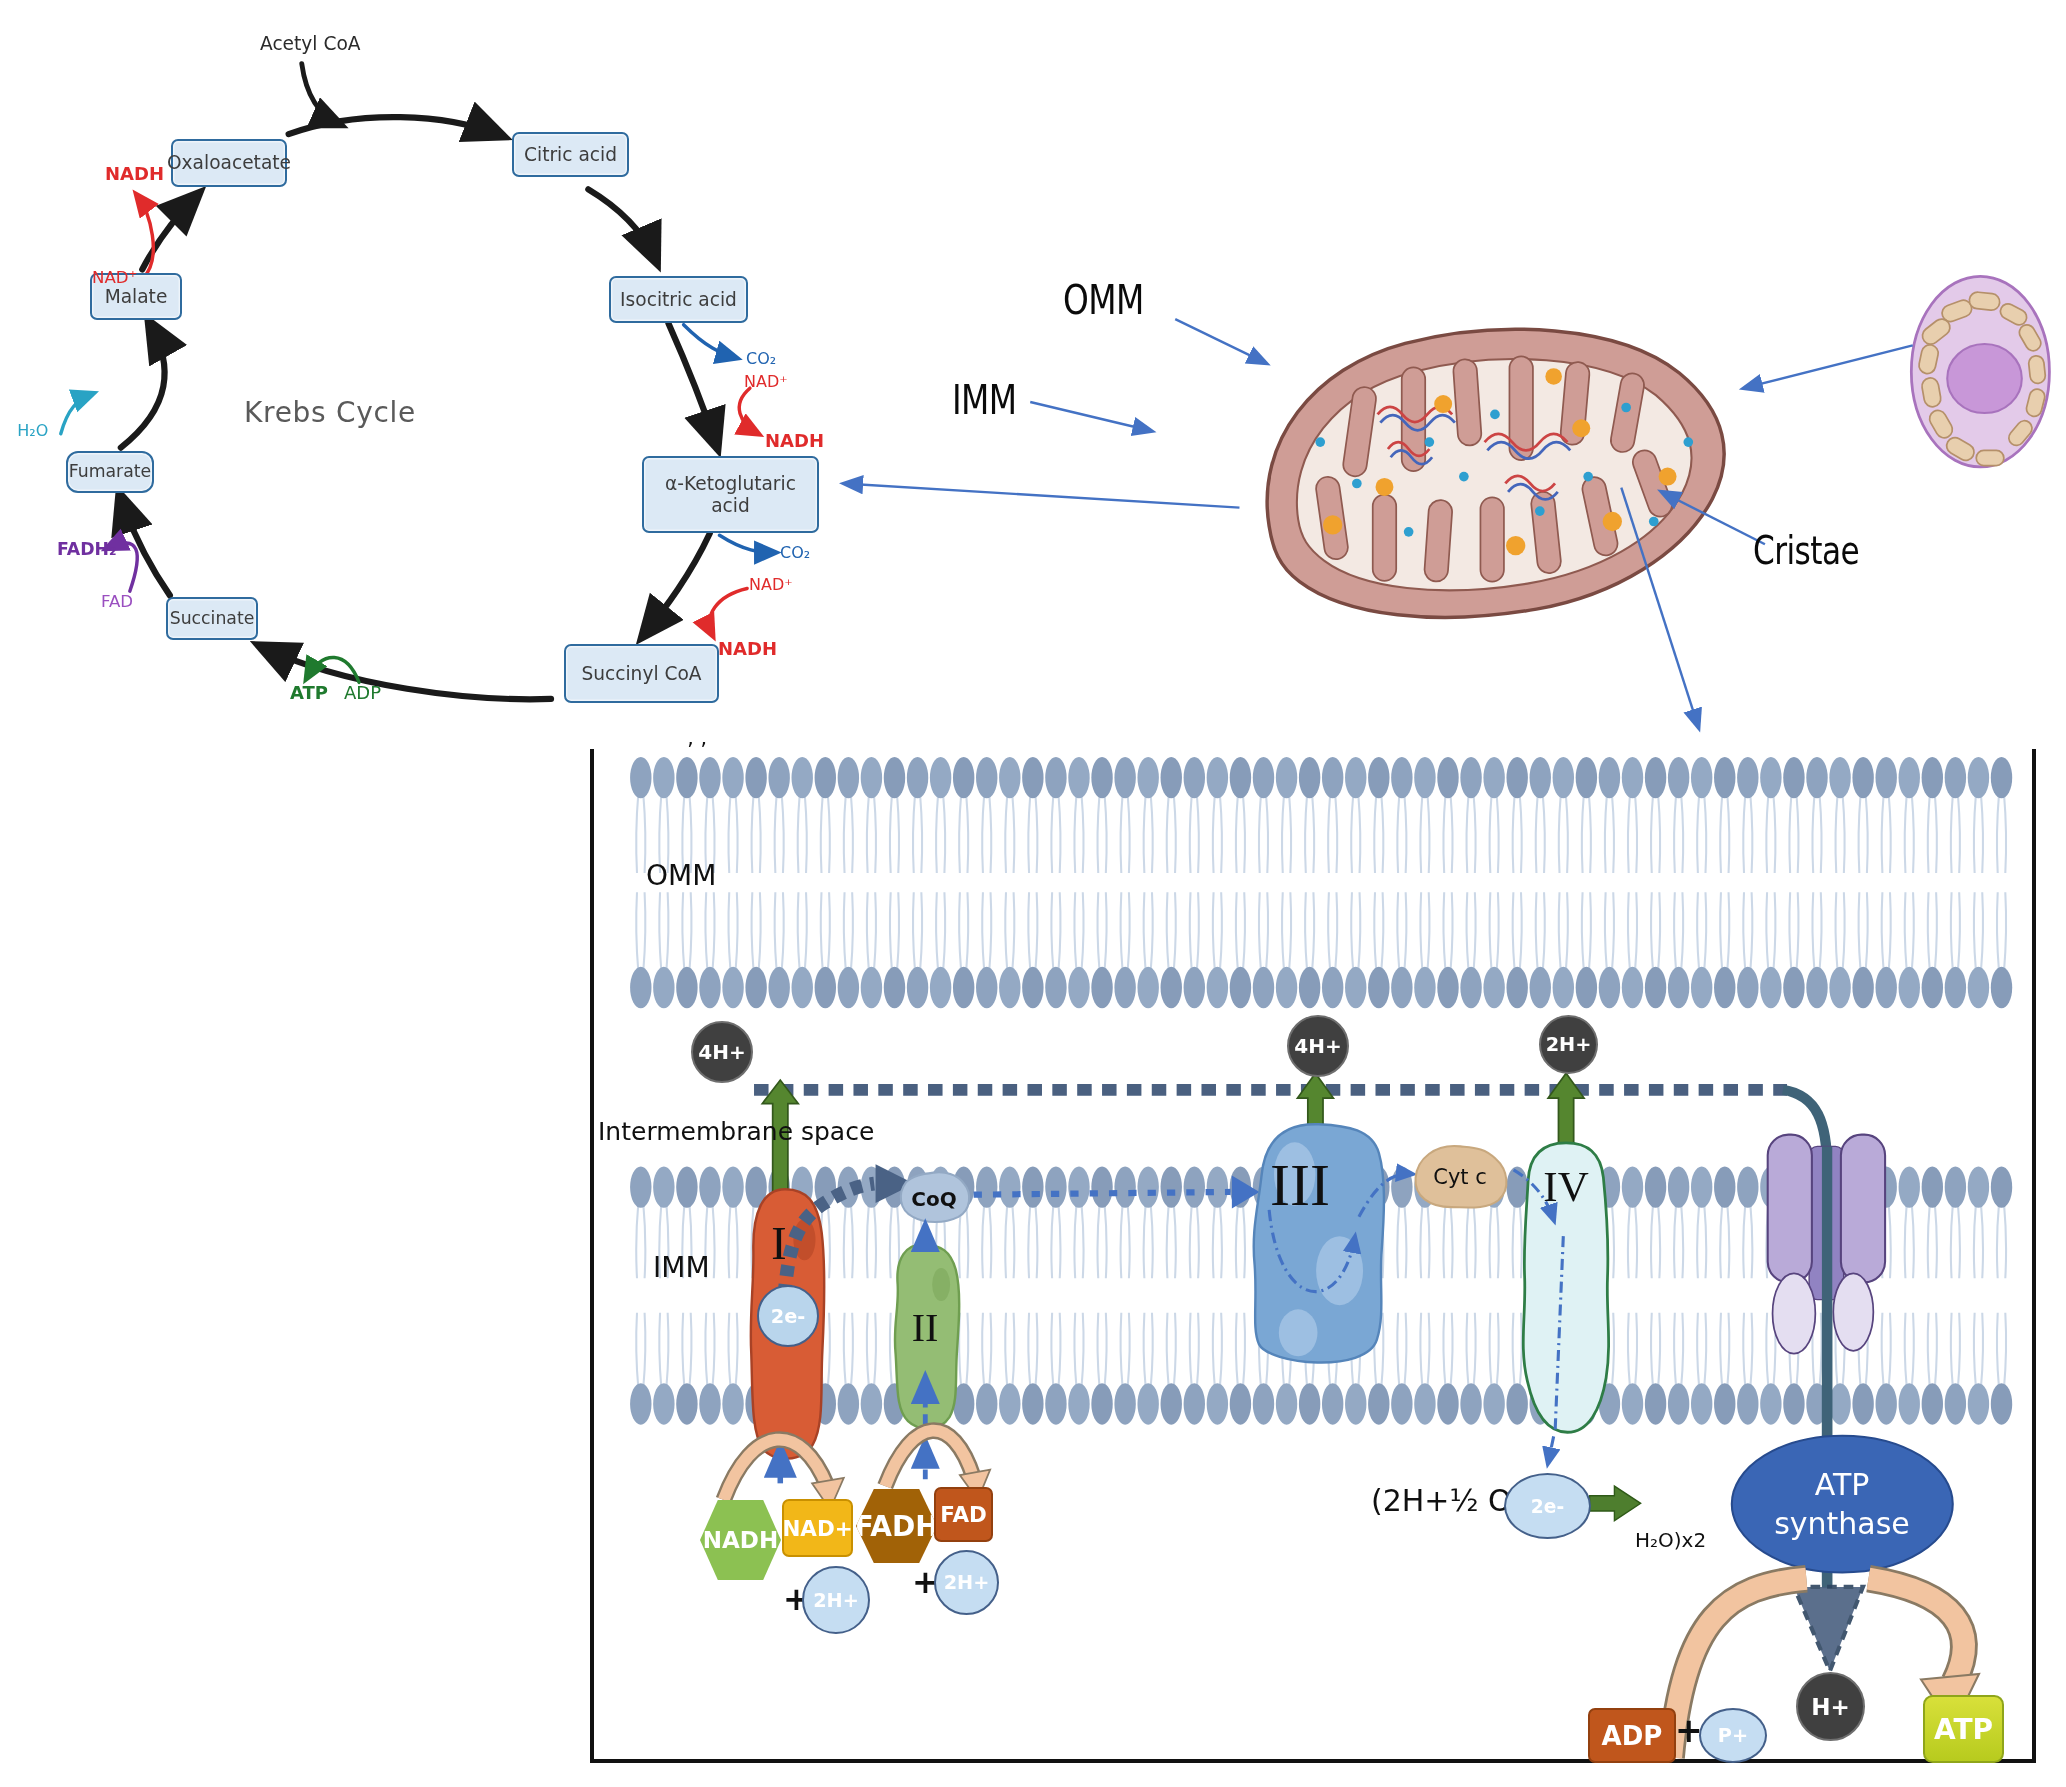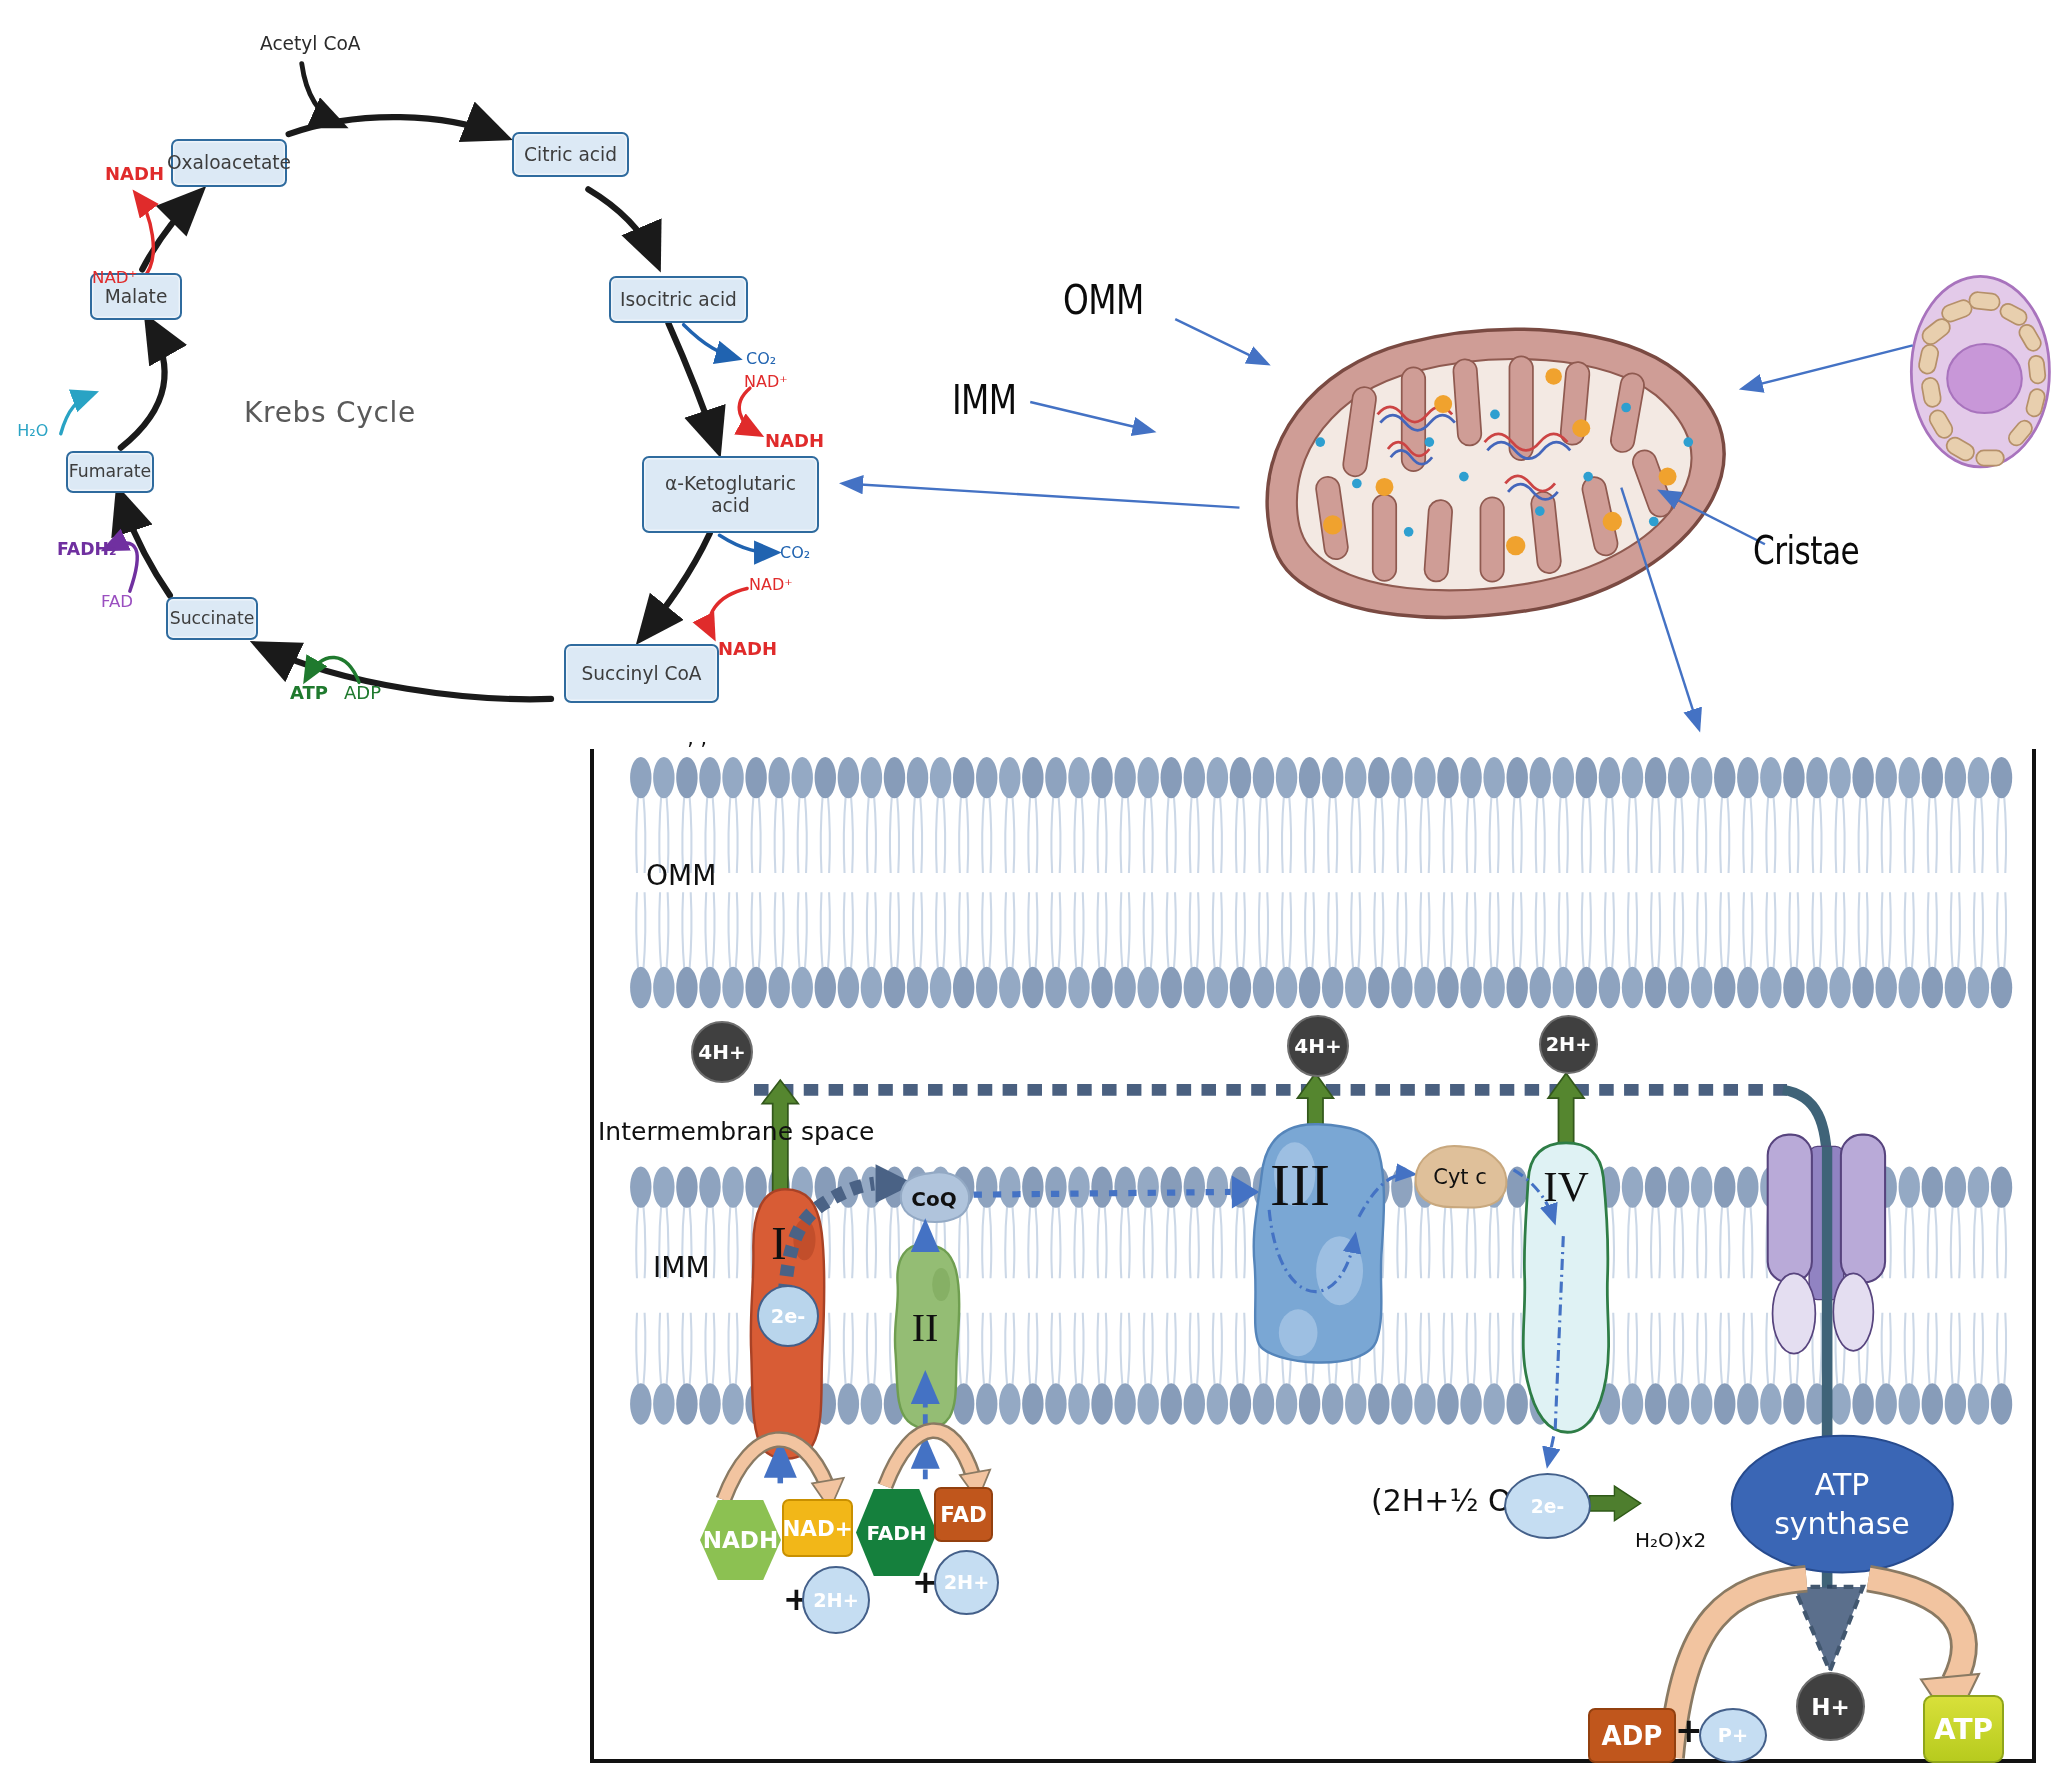--- a/index.html
+++ b/index.html
@@ -1004,21 +1004,21 @@
   <div class="kbox" style="left:642px;top:456px;width:173px;height:73px;flex-direction:column;">
     <span>α-Ketoglutaric</span>
     <span>acid</span>
   </div>
   <div class="kbox" style="left:549px;top:644px;width:151px;height:55px;margin-left:15px;">
       <span>Succinyl CoA</span>
     </div>
   <div class="kbox" style="left:166px;top:597px;width:88px;height:39px;font-size:17.3px;">
       <span>Succinate</span>
     </div>
-  <div class="kbox" style="left:66px;top:451px;width:84px;height:38px;font-size:17.3px;">
+  <div class="kbox" style="left:66px;top:451px;width:84px;height:38px;font-size:17.3px;border-radius:12px;">
       <span>Fumarate</span>
     </div>
   <div class="kbox" style="left:90px;top:273px;width:88px;height:43px;">
       <span>Malate</span>
     </div>
 
   <div class="lbl title" style="left:244px;top:396px;">Krebs Cycle</div>
 
   <div class="lbl red bold" style="left:105px;top:163px;font-size:18px;">NADH</div>
   <div class="lbl red" style="left:92px;top:268px;font-size:16.6px;">NAD⁺</div>
@@ -1078,21 +1078,21 @@
   <div class="hex" style="left:700px;top:1500px;width:81px;height:80px;background:#8cc152;font-size:23px;">
       <span>NADH</span>
     </div>
   <div class="rbox" style="left:782px;top:1499px;width:67px;height:54px;background:#f2b718;border:2.1px solid #c99000;border-radius:7px;font-size:21.4px;">
       <span>NAD+</span>
     </div>
   <div class="lbl bold" style="left:783px;top:1580px;font-size:32px;color:#111;">+</div>
   <div class="circ blue-circ" style="left:802px;top:1566px;width:64px;height:64px;font-size:19.3px;">
       <span>2H+</span>
     </div>
-  <div class="hex" style="left:856px;top:1489px;width:81px;height:87px;background:#15803d;font-size:20px;">
+  <div class="hex" style="left:856px;top:1489px;width:81px;height:74px;background:#a16207;font-size:28px;">
       <span>FADH</span>
     </div>
   <div class="rbox" style="left:934px;top:1487px;width:55px;height:51px;background:#c0561c;border:2.1px solid #93400f;border-radius:7px;font-size:21.4px;">
       <span>FAD</span>
     </div>
   <div class="lbl bold" style="left:912px;top:1563px;font-size:32px;color:#111;">+</div>
   <div class="circ blue-circ" style="left:934px;top:1550px;width:61px;height:61px;font-size:19.3px;">
       <span>2H+</span>
     </div>
 

